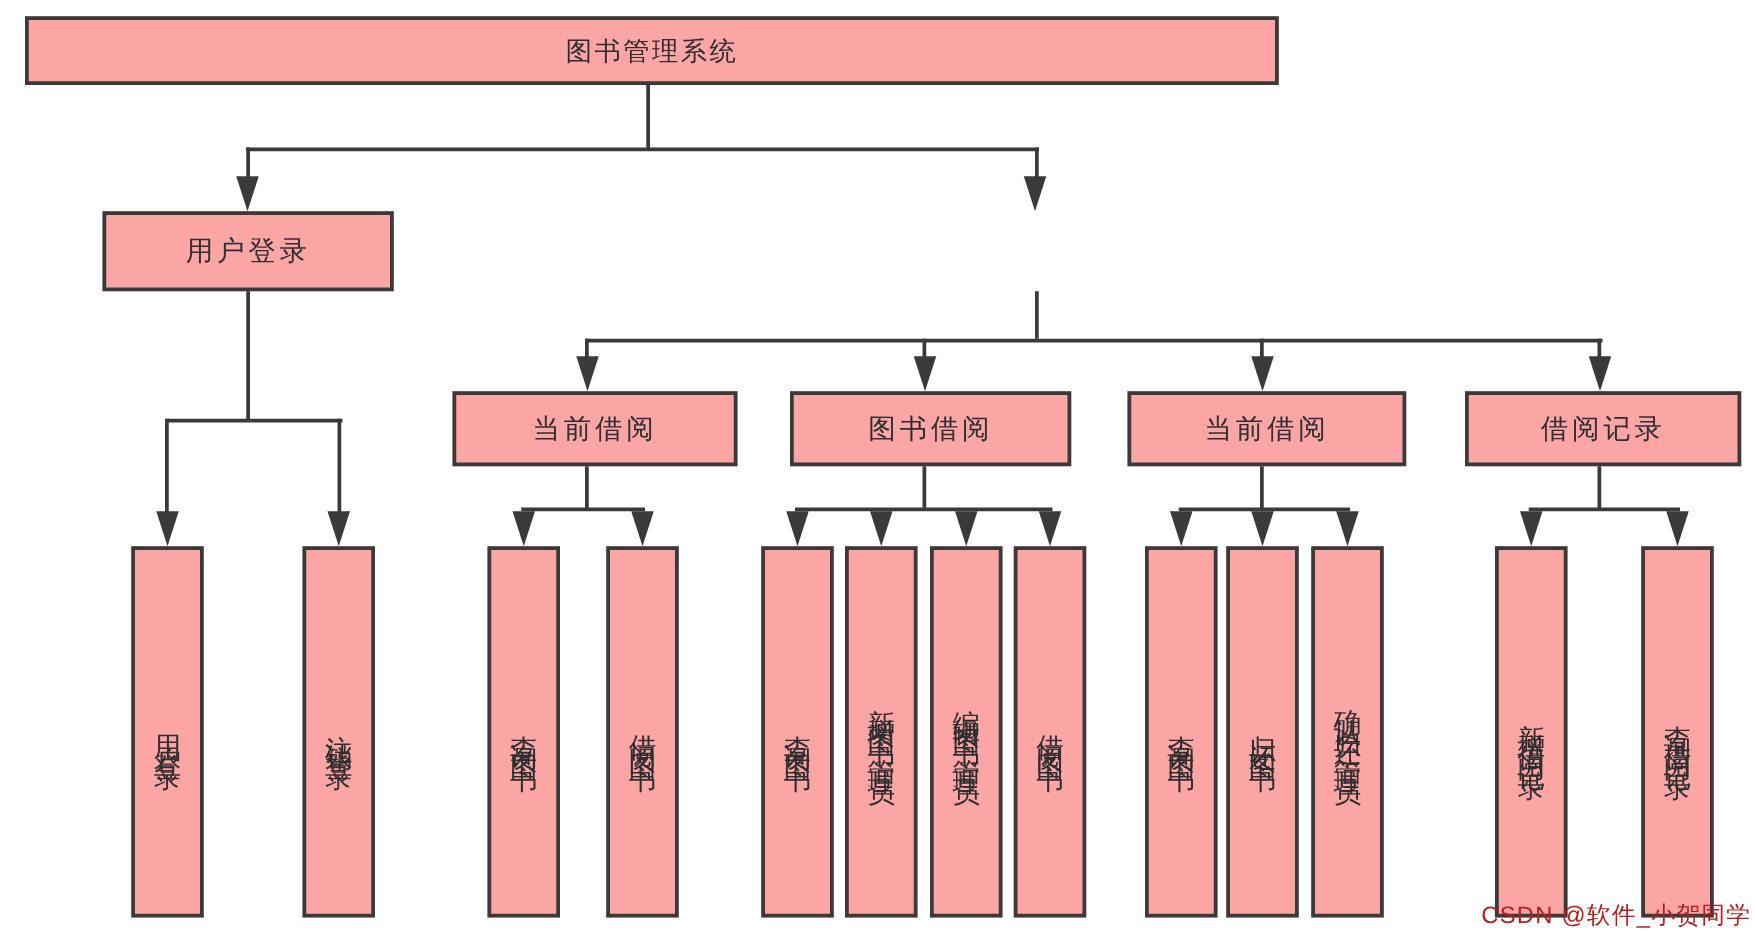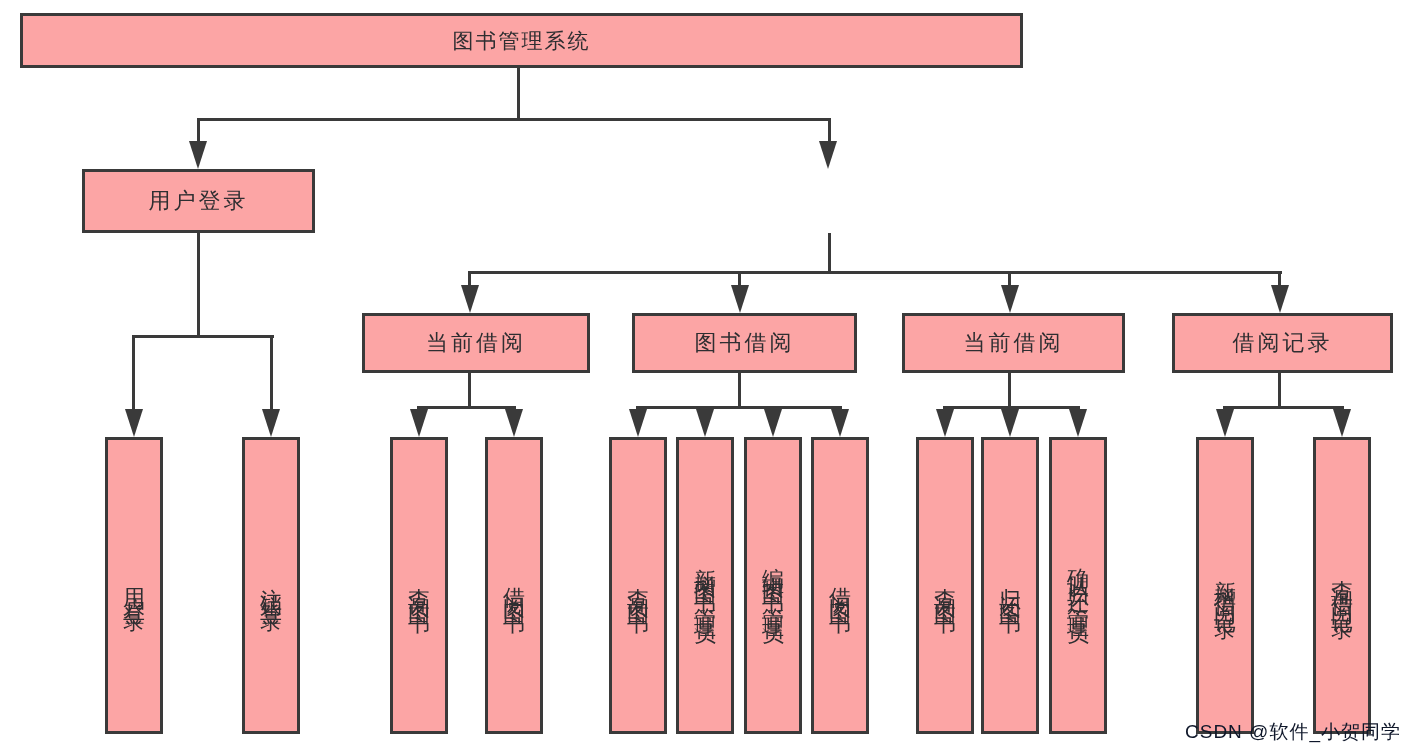--- a/index.html
+++ b/index.html
@@ -39,21 +39,21 @@
     border-left: 9px solid transparent;
     border-right: 9px solid transparent;
     border-top: 28px solid #3a3a3a;
   }
   .watermark {
     position: absolute;
     left: 1185px;
     top: 719px;
     font-size: 19px;
     letter-spacing: 1px;
-    color: #0f172a;
+    color: #b91c1c;
     white-space: nowrap;
   }
 </style>
 </head>
 <body>
 
 <div class="canvas">
 
   <div class="node root-box" style="left:20px; top:13px; width:1003px; height:55px;">
     <span>图书管理系统</span>

